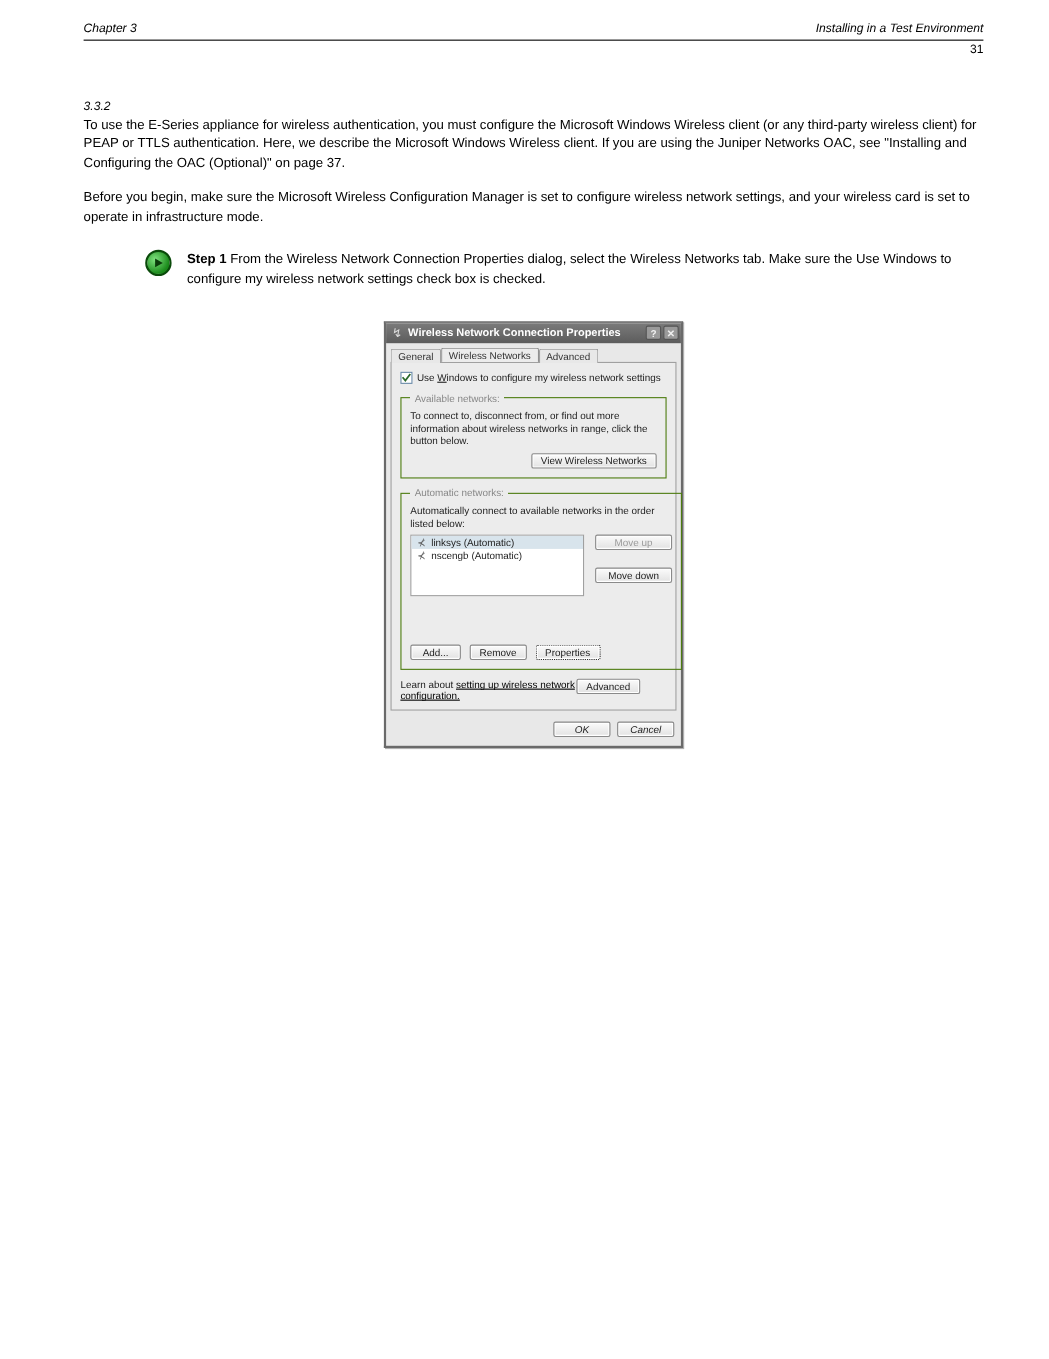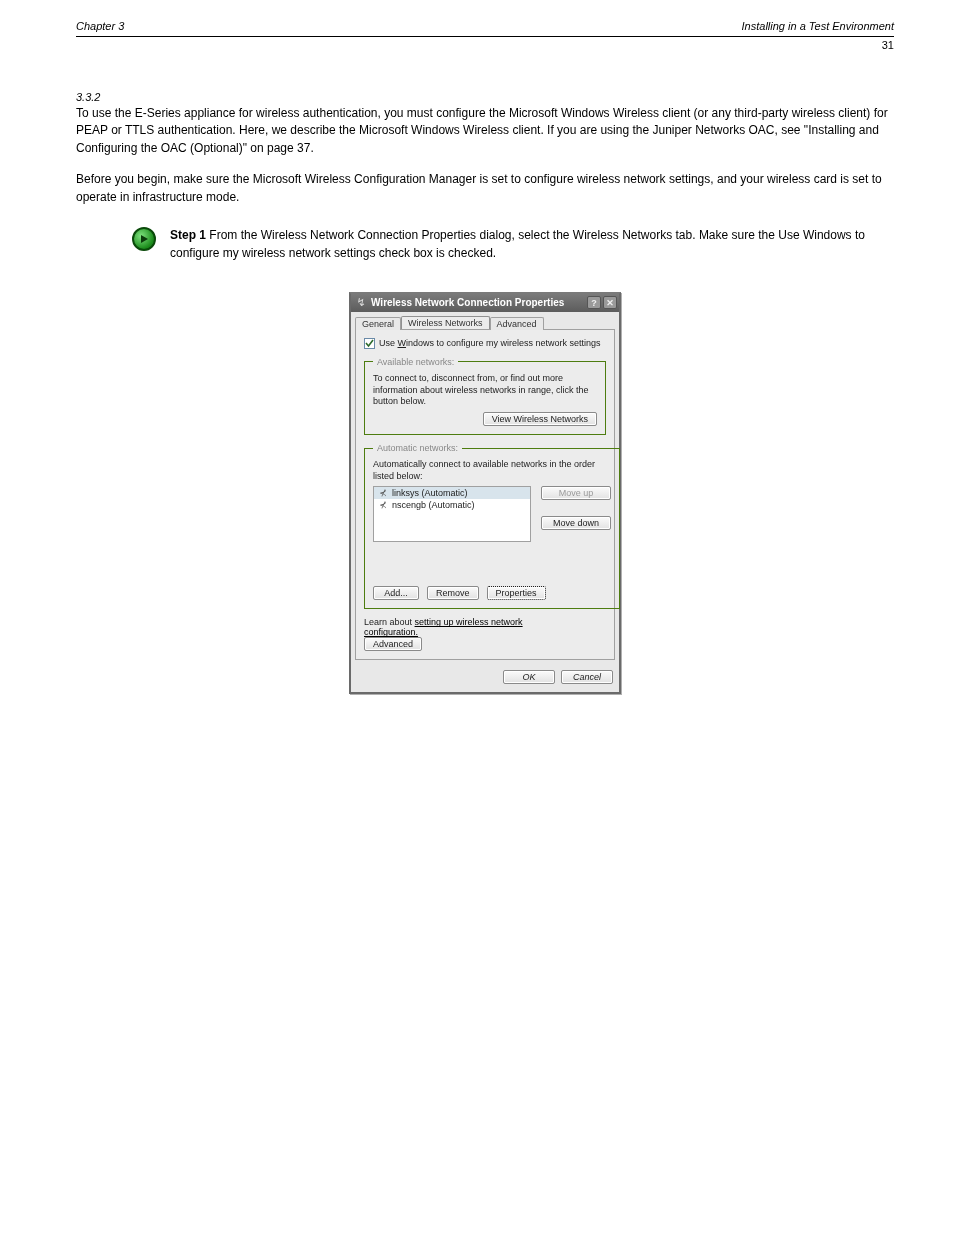--- a/index.html
+++ b/index.html
@@ -242,21 +242,20 @@
     gap: 8px;
     margin-top: 8px;
   }
   .pref-actions .btn { min-width: 46px; text-align:center;margin-top:36px; }
   .learn-row {
     display: flex;
     align-items: flex-start;
     margin-top: 8px;
     font-size: 9px;
     color: #222;
-    flex-direction: column;
   }
   .learn-row a {
     color: #000;
     text-decoration: underline;
   }
   .dlg-footer {
     display: flex;
     justify-content: flex-end;
     gap: 6px;
     padding: 6px 6px 8px 0;

